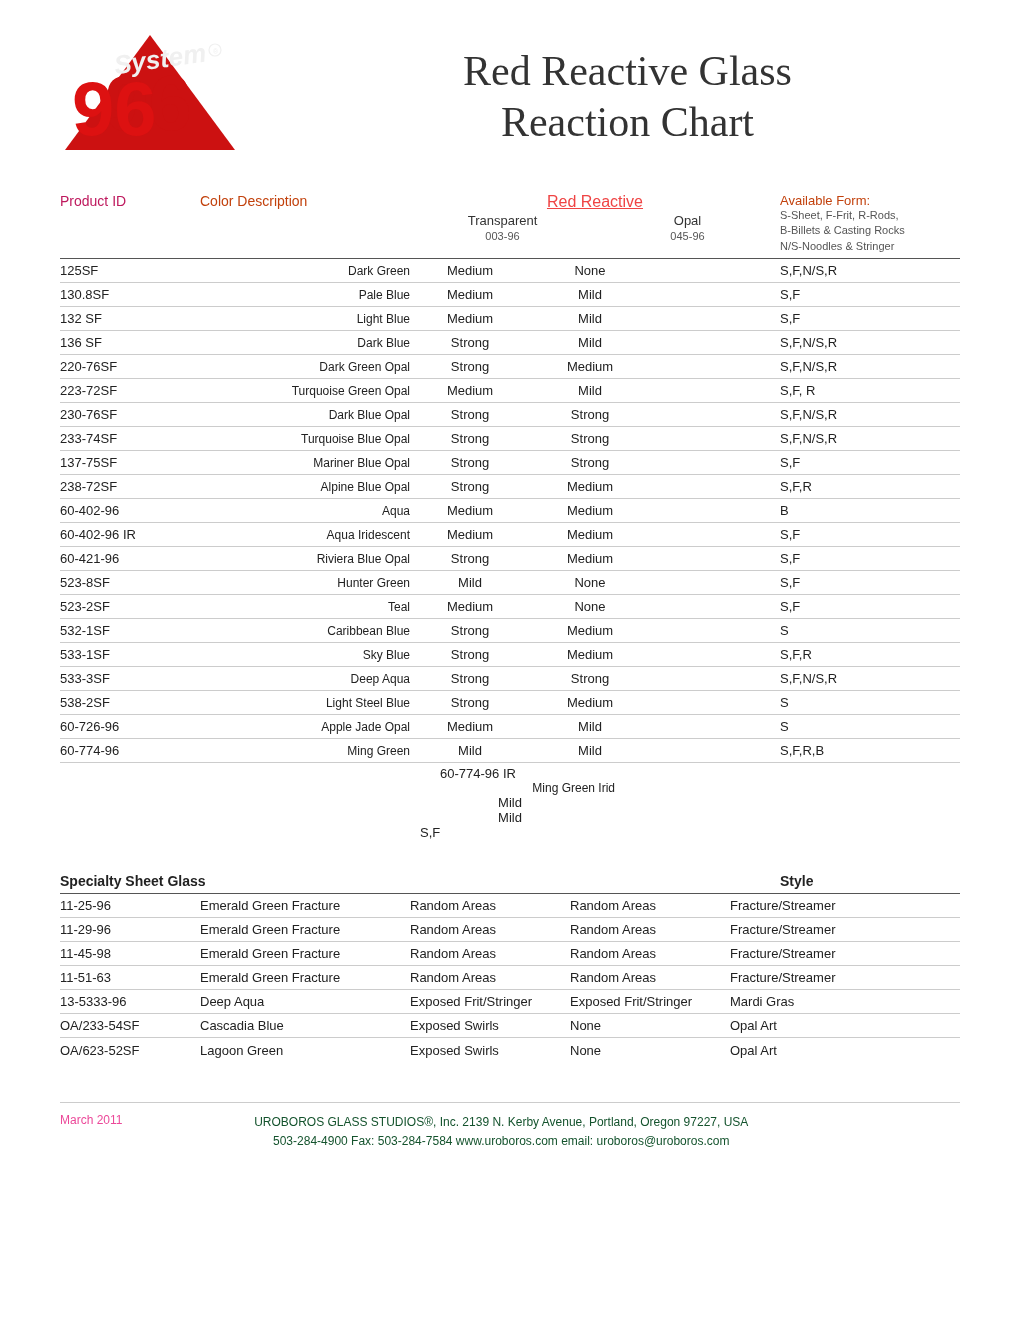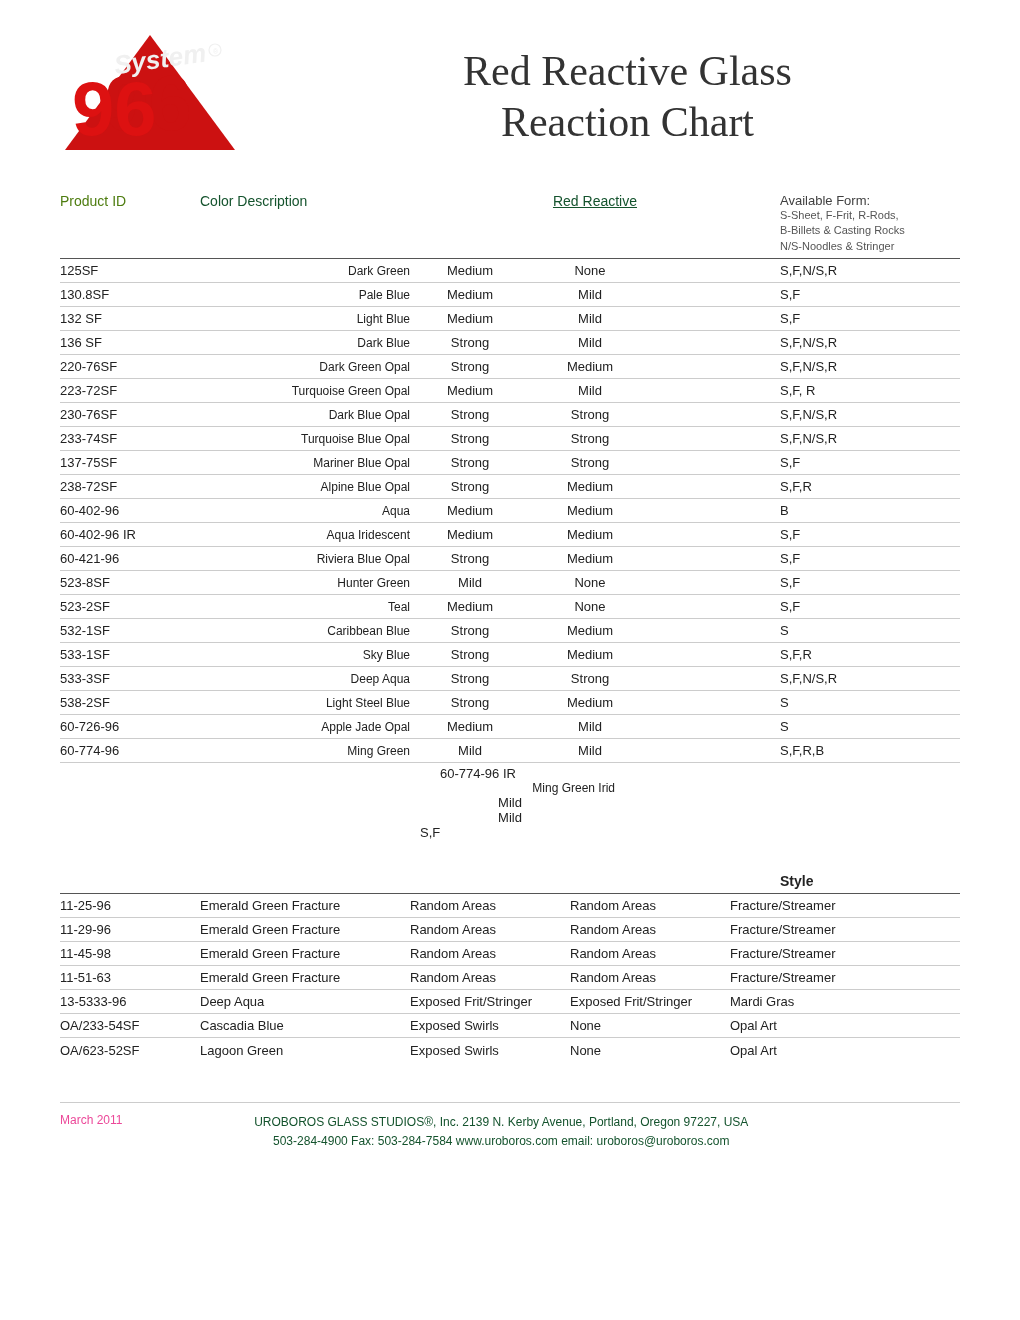--- a/index.html
+++ b/index.html
@@ -48,44 +48,44 @@
     .col-headers {
       display: flex;
       border-bottom: 1.5px solid #555;
       padding-bottom: 4px;
       margin-bottom: 0;
     }
 
     .col-product-id {
       width: 140px;
       font-size: 14px;
-      color: #4d7c0f;
+      color: #be185d;
     }
     .col-color-desc {
       width: 210px;
       font-size: 14px;
-      color: #14532d;
+      color: #c2410c;
     }
     .col-red-reactive {
       flex: 1;
       text-align: center;
     }
     .col-available {
       width: 180px;
       font-size: 12px;
       color: #333;
     }
 
     .red-reactive-header {
       text-align: center;
       margin-bottom: 2px;
     }
     .red-reactive-label {
-      font-size: 14px;
-      color: #14532d;
+      font-size: 16px;
+      color: #ef4444;
       text-decoration: underline;
       display: block;
       margin-bottom: 2px;
     }
     .rr-sub-headers {
       display: flex;
       justify-content: space-around;
     }
     .rr-sub-col {
       text-align: center;
@@ -96,21 +96,21 @@
       color: #333;
       display: block;
     }
     .rr-sub-col .sub-sub {
       font-size: 11px;
       color: #555;
     }
 
     .available-header {
       font-size: 13px;
-      color: #404040;
+      color: #c2410c;
     }
     .available-sub {
       font-size: 11px;
       color: #555;
       line-height: 1.4;
     }
 
     
     .data-row {
       display: flex;
@@ -260,20 +260,30 @@
   <div class="col-headers">
     <div class="col-product-id">
       <span>Product ID</span>
     </div>
     <div class="col-color-desc">
       <span>Color Description</span>
     </div>
     <div class="col-red-reactive">
       <div class="red-reactive-header">
         <span class="red-reactive-label">Red Reactive</span>
+        <div class="rr-sub-headers">
+          <div class="rr-sub-col">
+            <span class="sub-label">Transparent</span>
+            <span class="sub-sub">003-96</span>
+          </div>
+          <div class="rr-sub-col">
+            <span class="sub-label">Opal</span>
+            <span class="sub-sub">045-96</span>
+          </div>
+        </div>
       </div>
     </div>
     <div class="col-available">
       <div class="available-header">Available Form:</div>
       <div class="available-sub">S-Sheet, F-Frit, R-Rods,<br>B-Billets &amp; Casting Rocks<br>N/S-Noodles &amp; Stringer</div>
     </div>
   </div>
 
   <div id="main-rows-container">
       <div class="data-row">
@@ -450,20 +460,21 @@
     <div class="cell-rr-transparent">Mild</div>
     <div class="cell-rr-opal">Mild</div>
     <div class="cell-rr-spacer"></div>
     <div class="cell-available">S,F</div>
   </div>
     </div>
 </div>
 
 <div class="specialty-section">
   <div class="specialty-header-row">
+    <div class="specialty-title">Specialty Sheet Glass</div>
     <div class="specialty-style-label">Style</div>
   </div>
   <hr class="specialty-divider">
   <div id="specialty-rows-container">
       <div class="specialty-row">
     <div class="spec-cell-id">11-25-96</div>
     <div class="spec-cell-desc">Emerald Green Fracture</div>
     <div class="spec-cell-trans">Random Areas</div>
     <div class="spec-cell-opal">Random Areas</div>
     <div class="spec-cell-style">Fracture/Streamer</div>

